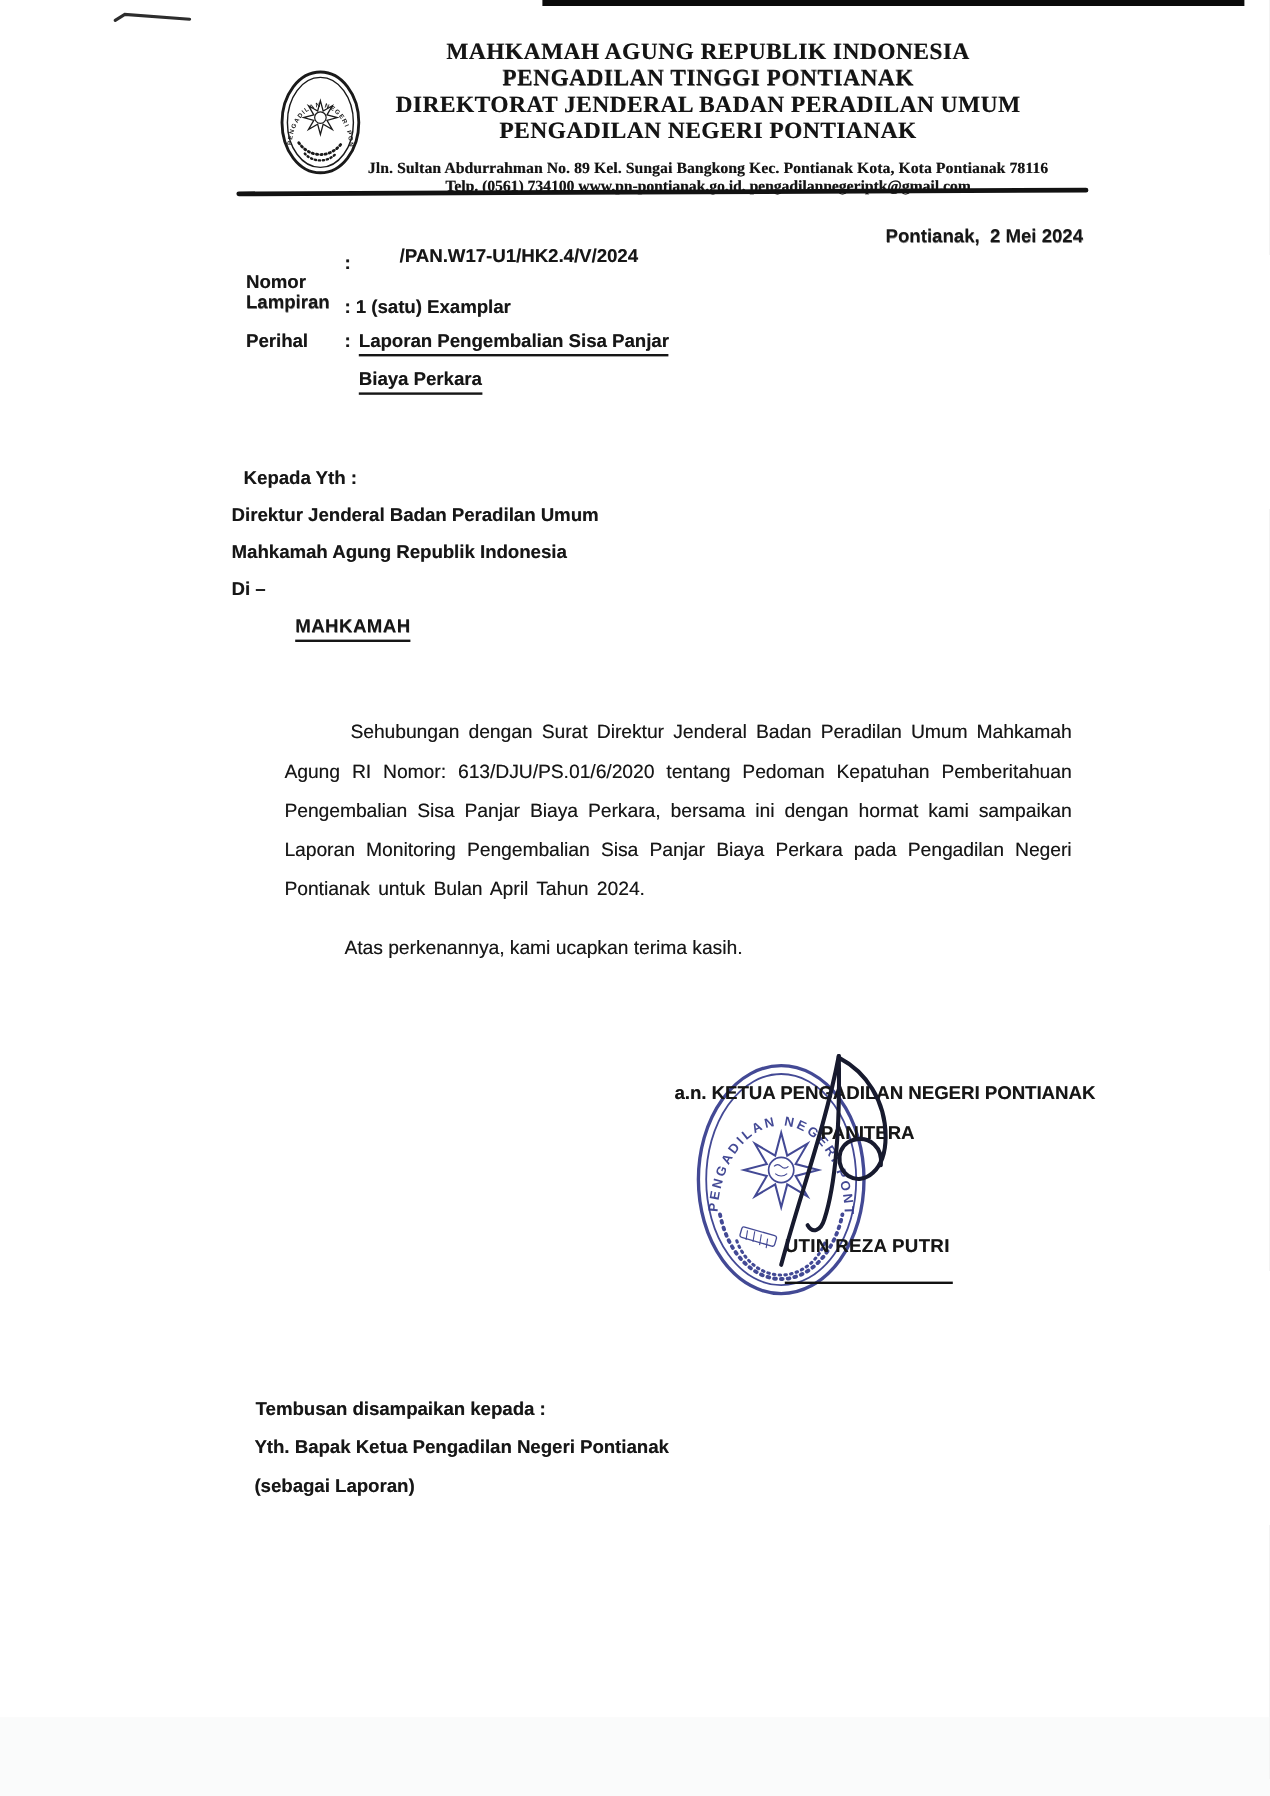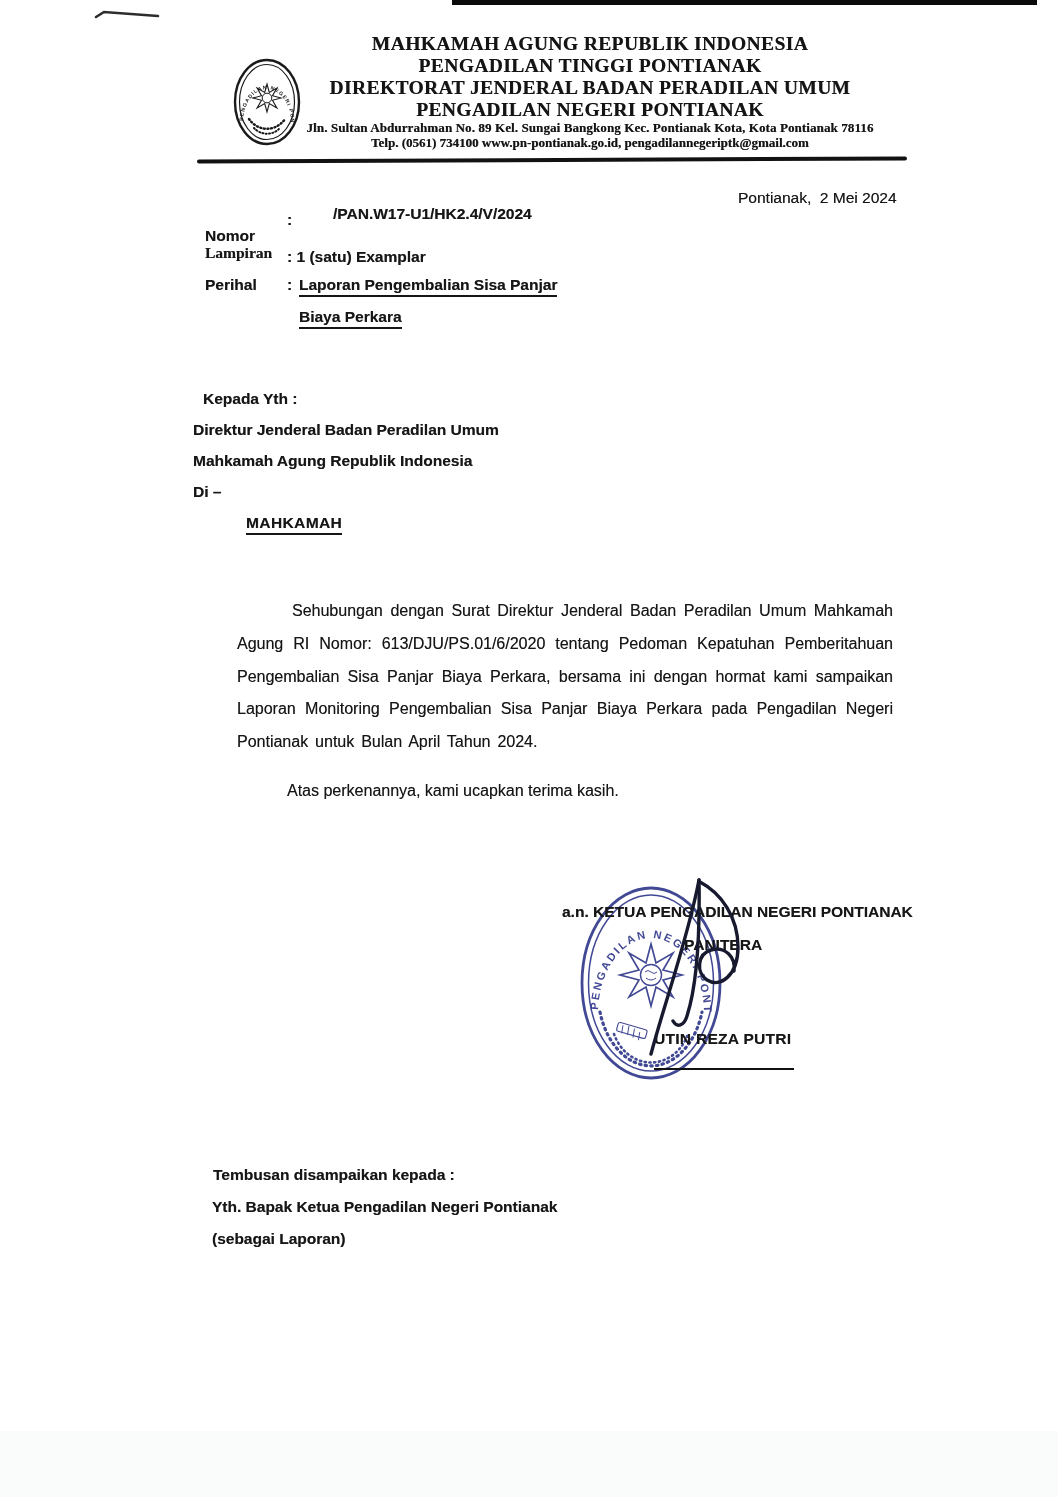--- a/index.html
+++ b/index.html
@@ -7,21 +7,21 @@
         font-family:"Liberation Sans",sans-serif;color:#161616;margin:0 auto;}
   .abs{position:absolute;}
   .ink{color:#161616;text-shadow:0.2px 0.2px 0.35px rgba(10,10,10,0.5);}
   
   .topbar{left:452px;top:0;width:585px;height:5px;background:#0b0b0b;}
   
   .lh-text{left:272px;top:33px;width:636px;text-align:center;
            font-family:"Liberation Serif","DejaVu Serif",serif;font-weight:700;color:#141414;
            text-shadow:0.3px 0.3px 0.4px rgba(0,0,0,0.55);}
   .lh-line{font-size:19.5px;line-height:22px;letter-spacing:0.4px;white-space:nowrap;}
-  .lh-addr{font-size:13px;line-height:14.5px;letter-spacing:0.1px;white-space:nowrap;margin-top:0;}
+  .lh-addr{font-size:13px;line-height:14.5px;letter-spacing:0.1px;white-space:nowrap;margin-top:12px;}
   .lh-contact{font-size:13px;line-height:14.5px;white-space:nowrap;}
   .lh-rule{left:197px;top:158px;width:710px;height:4px;background:#121212;transform:rotate(-0.25deg);border-radius:2px;}
   
   .meta-label{font-size:15.5px;font-weight:700;}
   .meta-val{font-size:15.5px;font-weight:700;}
   .uline{border-bottom:2px solid #161616;padding-bottom:1px;text-align:center;}
   
   .blk{font-size:15.5px;font-weight:700;}
   
   .body-par{left:237px;top:595px;width:656px;font-size:16px;line-height:32.8px;
@@ -65,27 +65,27 @@
   <div class="abs lh-text">
     <div class="lh-line">MAHKAMAH AGUNG REPUBLIK INDONESIA</div>
     <div class="lh-line">PENGADILAN TINGGI PONTIANAK</div>
     <div class="lh-line">DIREKTORAT JENDERAL BADAN PERADILAN UMUM</div>
     <div class="lh-line">PENGADILAN NEGERI PONTIANAK</div>
     <div class="lh-addr">Jln. Sultan Abdurrahman No. 89 Kel. Sungai Bangkong Kec. Pontianak Kota, Kota Pontianak 78116</div>
     <div class="lh-contact">Telp. (0561) 734100 www.pn-pontianak.go.id, pengadilannegeriptk@gmail.com</div>
   </div>
   <div class="abs lh-rule"></div>
 
-  <div class="abs ink" style="left:738px;top:189px;font-size:15.5px;font-weight:400;white-space:pre;">Pontianak,  2 Mei 2024</div>
+  <div class="abs ink" style="left:738px;top:189px;font-size:15.5px;font-weight:700;white-space:pre;">Pontianak,  2 Mei 2024</div>
 
   <div class="abs meta-label ink" style="left:205px;top:227px;text-align:center;">Nomor</div>
   <div class="abs meta-val ink" style="left:287px;top:211px;">:</div>
   <div class="abs meta-val ink" style="left:333px;top:205px;">/PAN.W17-U1/HK2.4/V/2024</div>
 
-  <div class="abs meta-label ink" style="left:205px;top:244px;font-family:Liberation Serif, serif;">Lampiran</div>
+  <div class="abs meta-label ink" style="left:205px;top:244px;">Lampiran</div>
   <div class="abs meta-val ink" style="left:287px;top:248px;">: 1 (satu) Examplar</div>
 
   <div class="abs meta-label ink" style="left:205px;top:276px;">Perihal</div>
   <div class="abs meta-val ink" style="left:287px;top:276px;">:</div>
   <div class="abs meta-val ink uline" style="left:299px;top:276px;">Laporan Pengembalian Sisa Panjar</div>
   <div class="abs meta-val ink uline" style="left:299px;top:308px;">Biaya Perkara</div>
 
   <div class="abs blk ink" style="left:203px;top:390px;">Kepada Yth :</div>
   <div class="abs blk ink" style="left:193px;top:421px;">Direktur Jenderal Badan Peradilan Umum</div>
   <div class="abs blk ink" style="left:193px;top:452px;">Mahkamah Agung Republik Indonesia</div>

